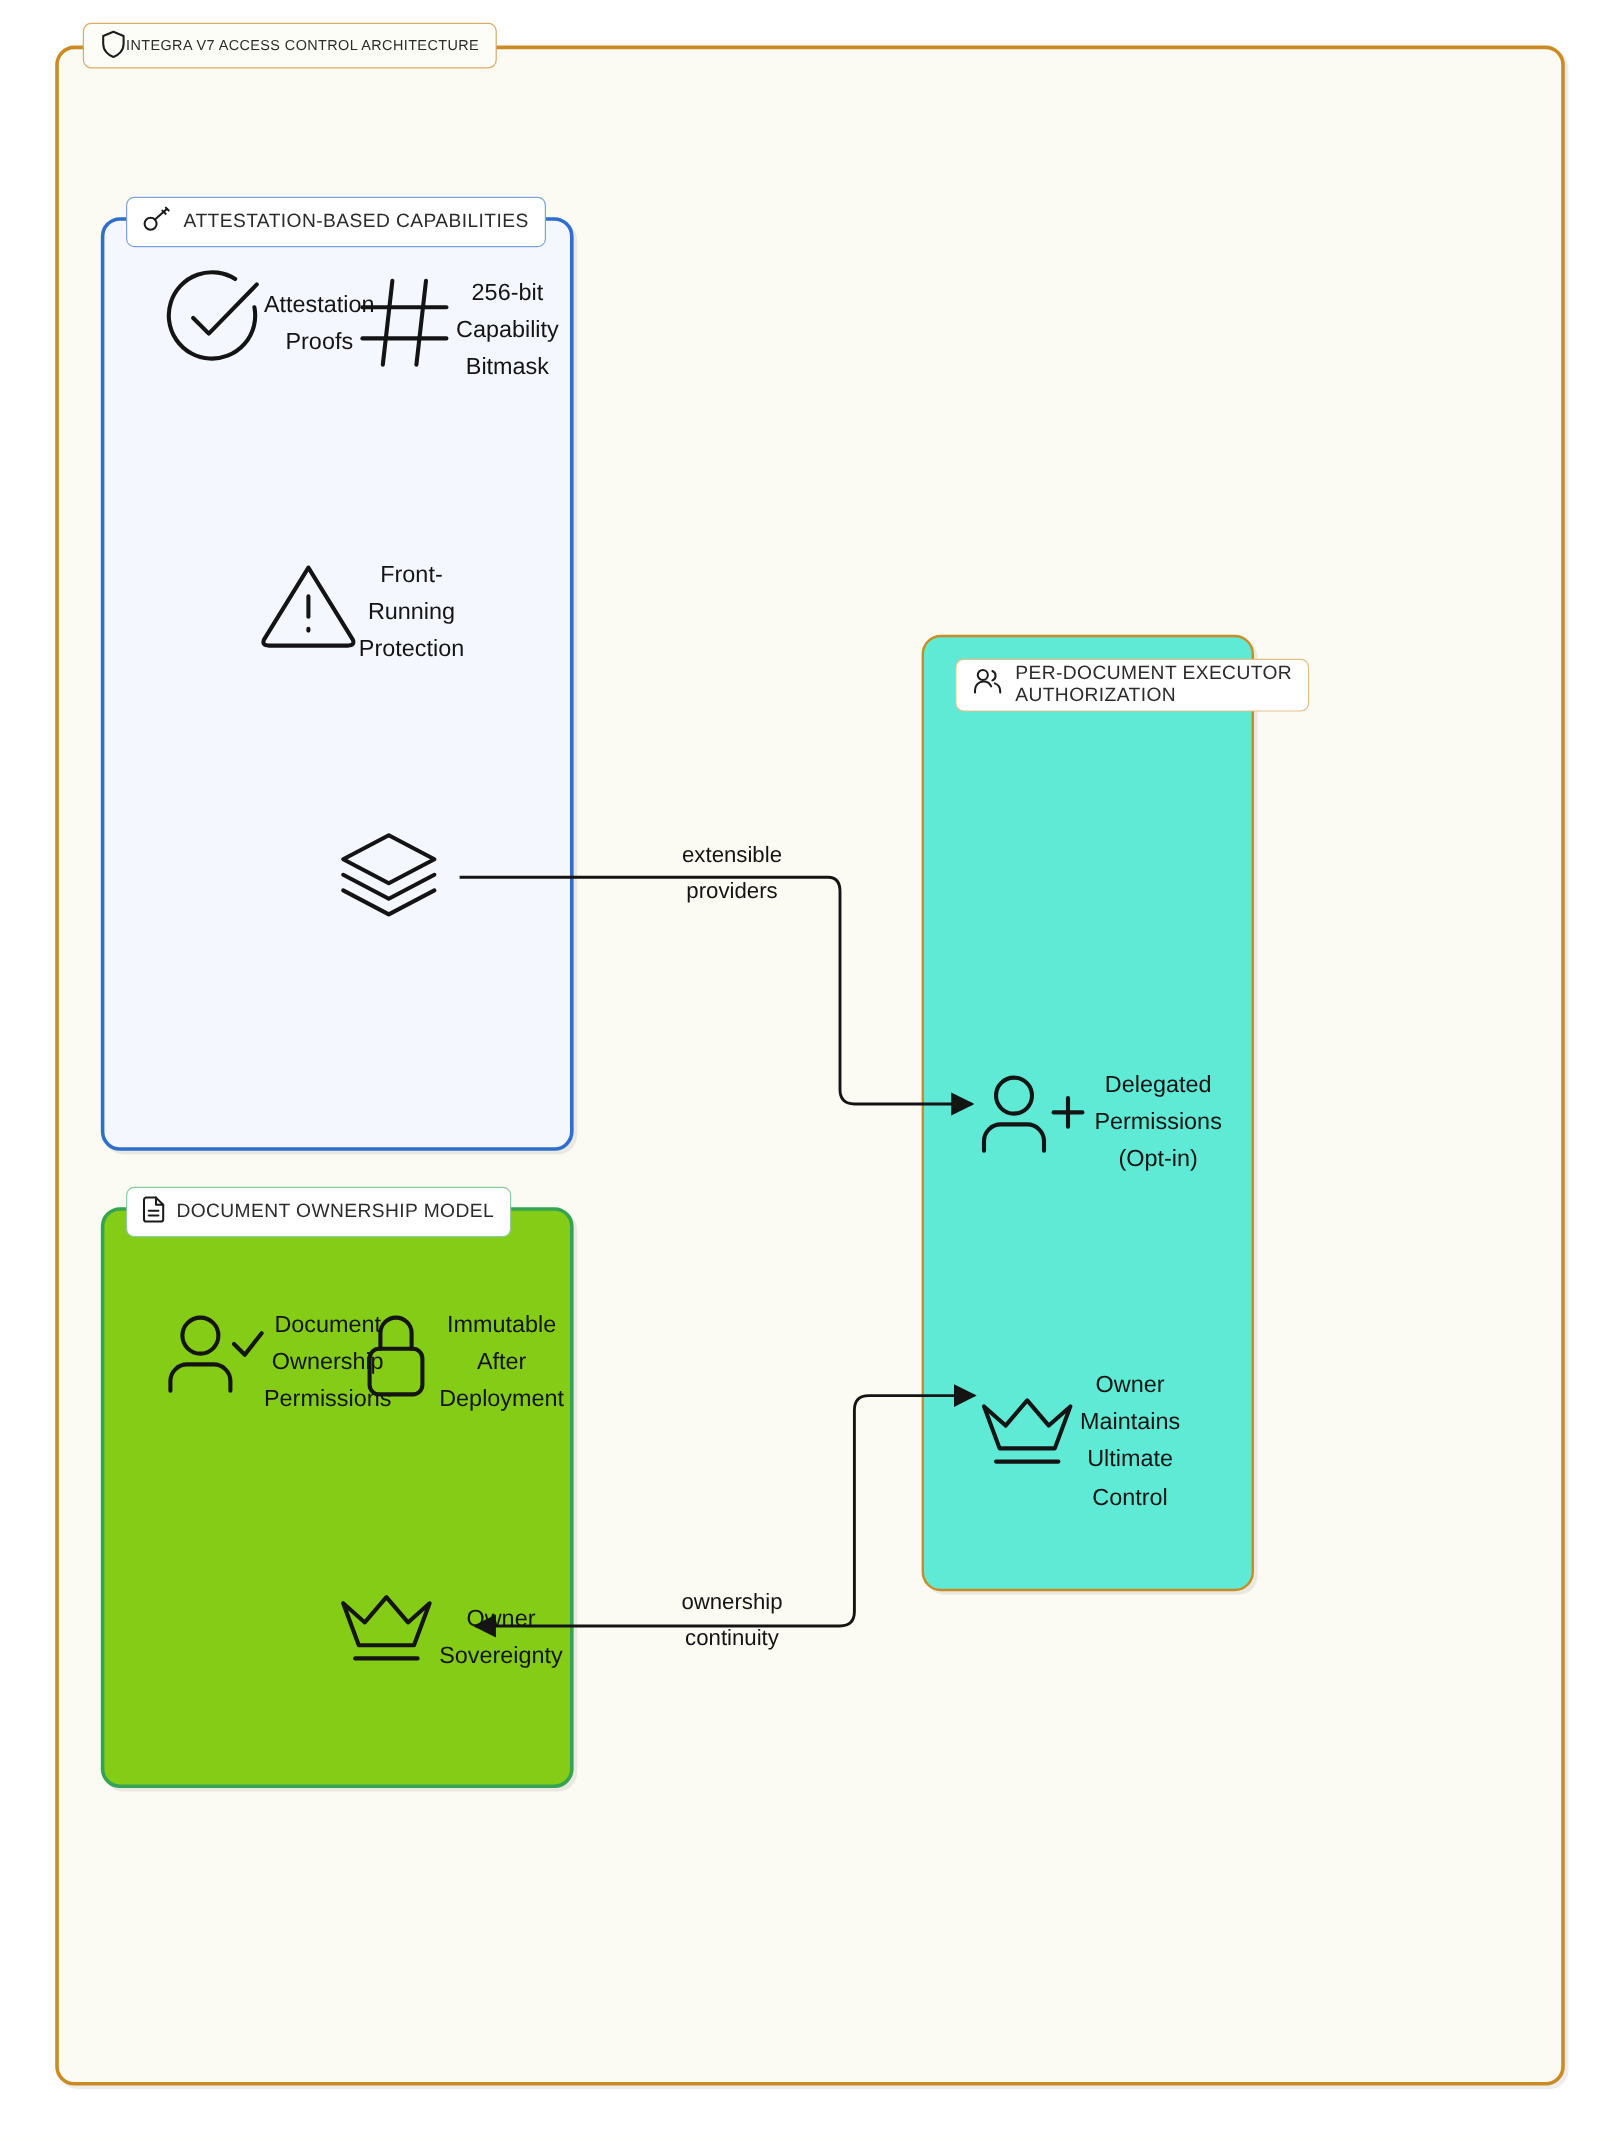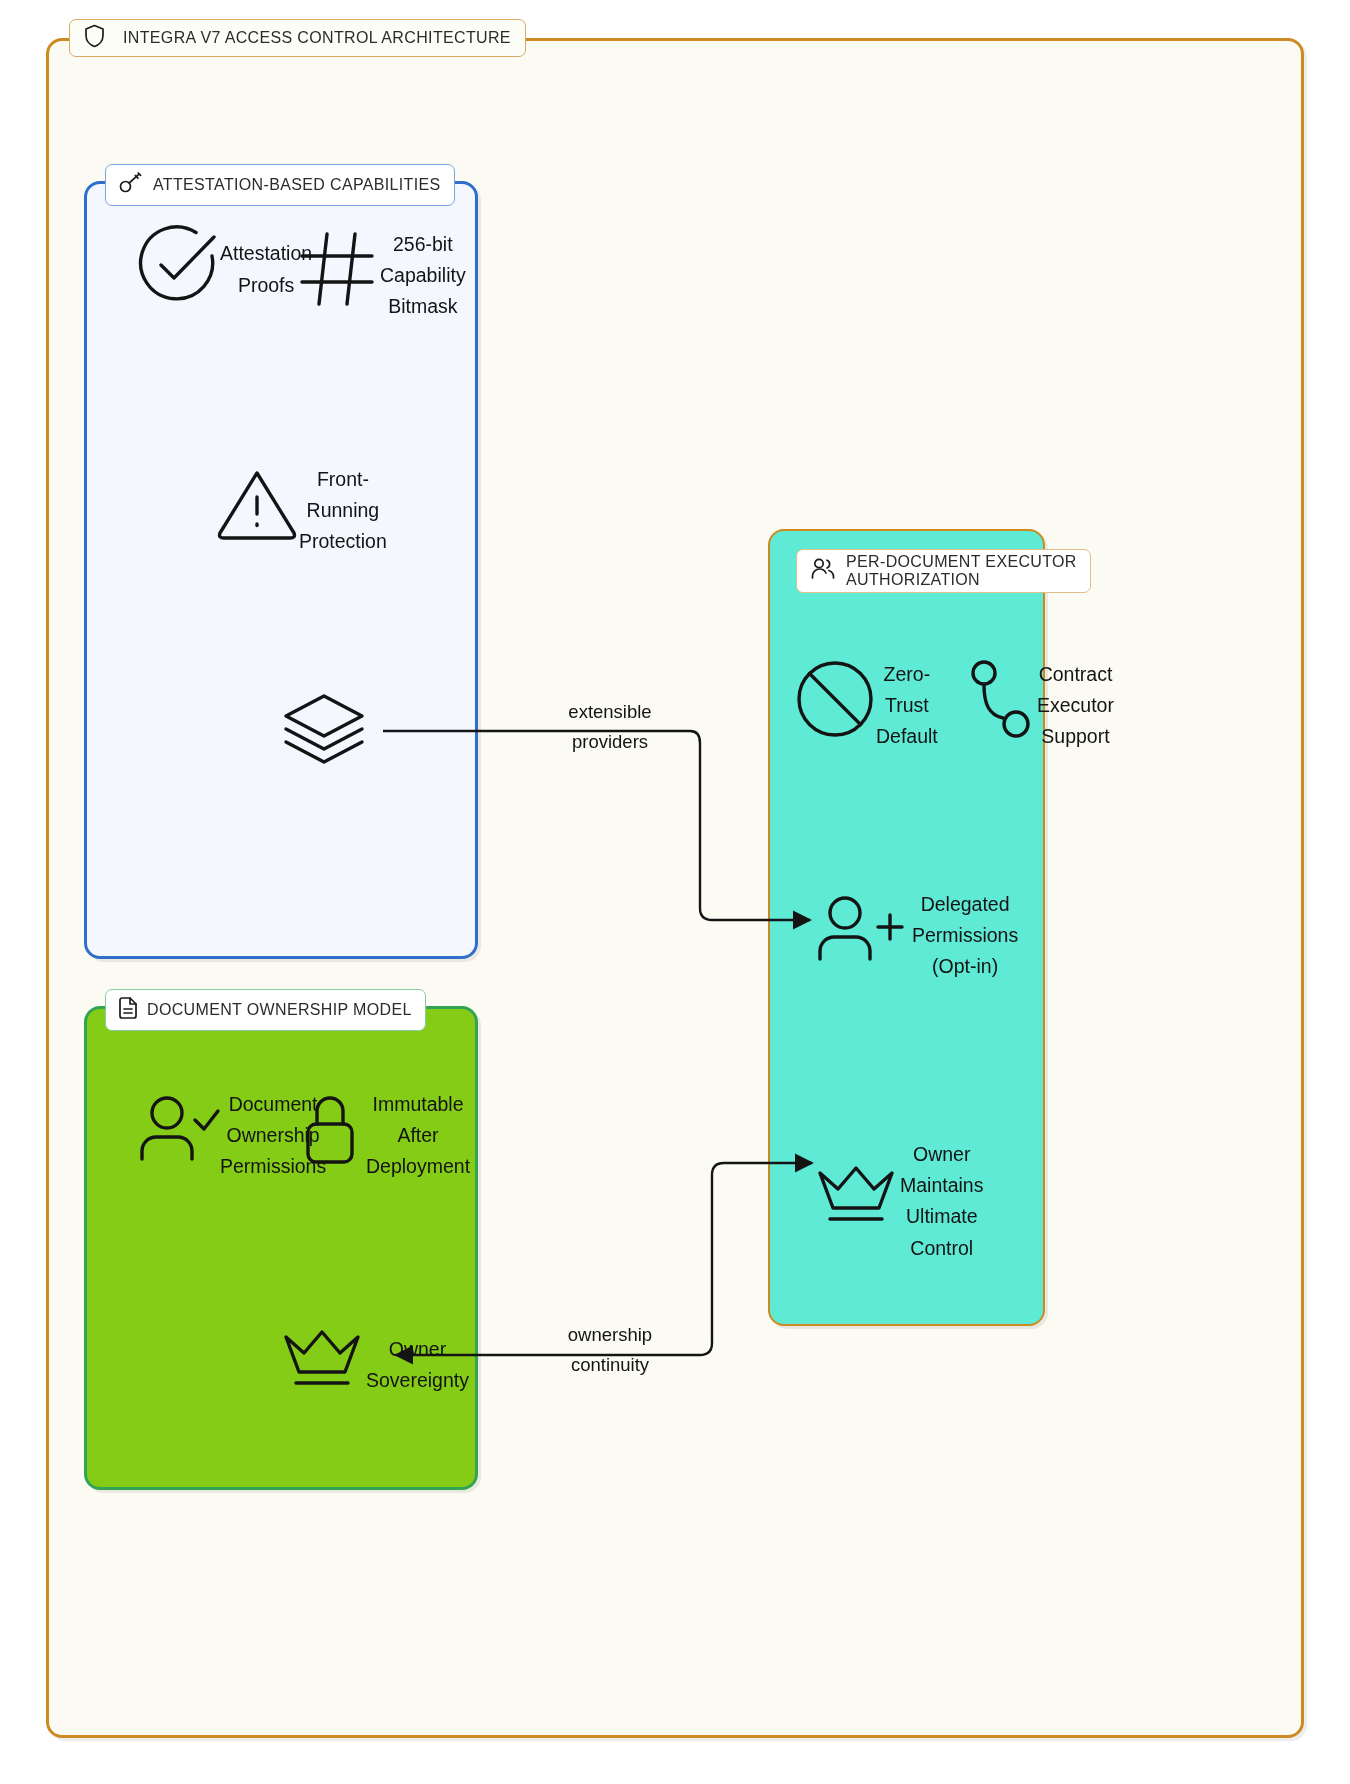--- a/index.html
+++ b/index.html
@@ -21,26 +21,26 @@
     border:3px solid #cc8b22;
     border-radius:16px;
     background:#fcfbf3;
     box-sizing:border-box;
     box-shadow:3px 3px 0 rgba(0,0,0,0.07);
   }
   .outer-title{
     position:absolute;
     left:20px; top:-22px;
     height:36px;
-    display:flex;align-items:center;gap:18px;
+    display:flex;align-items:center;gap:0;
     padding:0 14px;
     background:#fdfdf8;
     border:1.5px solid #d9ab63;
     border-radius:7px;
-    font-size:16px;
+    font-size:12px;
     letter-spacing:0.35px;
     color:#2b2b2b;
     white-space:nowrap;
   }
 
   
   .panel{
     position:absolute;
     box-sizing:border-box;
     border-radius:16px;
@@ -254,43 +254,21 @@
           <path d="M19 13.5 A7 7 0 0 1 23.5 20 V21"></path>
         </svg>
       </span>
       <span class="ttext">
         <span>PER-DOCUMENT EXECUTOR</span>
         <span>AUTHORIZATION</span>
       </span>
     </div>
   </div>
 
-  <div class="node" style="left:794px; top:650px; width:126px;">
-    <span class="ico">
-      <svg width="82" height="82" viewBox="0 0 82 82" fill="none" stroke="#141414" stroke-width="3.4" stroke-linecap="round" stroke-linejoin="round">
-        <circle cx="41" cy="41" r="36"></circle>
-        <path d="M15.5 15.5 L66.5 66.5"></path>
-      </svg>
-    </span>
-    <span class="cap">Zero-Trust
-Default</span>
-  </div>
-
-  <div class="node" style="left:955px; top:650px; width:126px;">
-    <span class="ico">
-      <svg width="82" height="82" viewBox="0 0 82 82" fill="none" stroke="#141414" stroke-width="3.4" stroke-linecap="round" stroke-linejoin="round">
-        <circle cx="29" cy="15" r="11"></circle>
-        <path d="M29 27 C29 46 34 57 48 60"></path>
-        <circle cx="61" cy="66" r="12"></circle>
-      </svg>
-    </span>
-    <span class="cap">Contract
-Executor
-Support</span>
-  </div>
+
 
   <div class="node" style="left:812px; top:880px; width:136px;">
     <span class="ico">
       <svg width="100" height="72" viewBox="0 0 100 72" fill="none" stroke="#141414" stroke-width="3.4" stroke-linecap="round" stroke-linejoin="round">
         <circle cx="33" cy="20" r="15"></circle>
         <path d="M8 66 V58 A14 14 0 0 1 22 44 H44 A14 14 0 0 1 58 58 V66"></path>
         <path d="M78 22 V46"></path>
           <path d="M66 34 H90"></path>
       </svg>
     </span>

